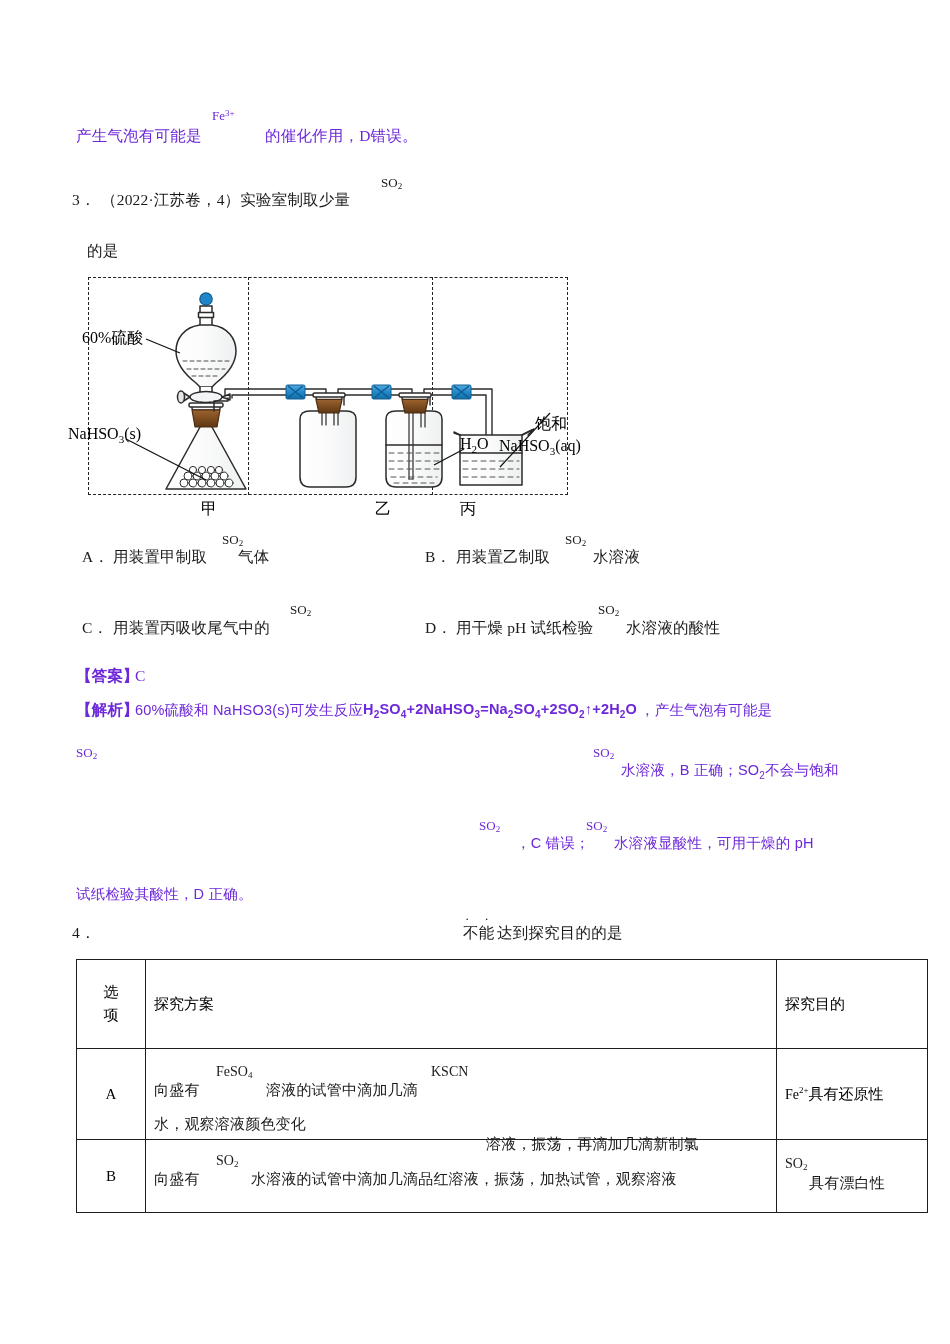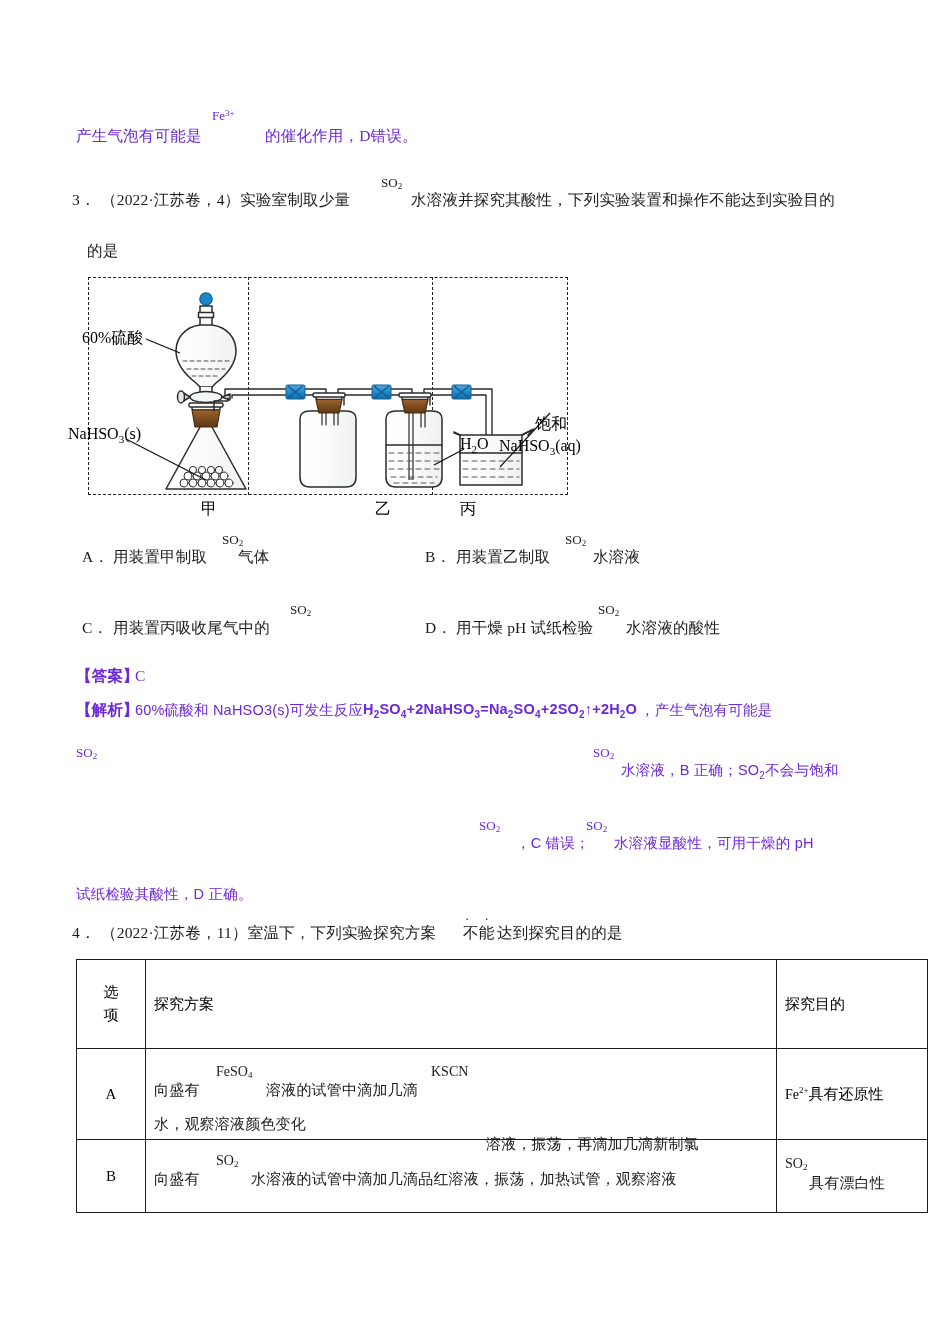--- a/index.html
+++ b/index.html
@@ -111,21 +111,20 @@
 
 <div class="page">
 
   <div class="line red" style="left:76px; top:128px;">产生气泡有可能是</div>
   <div class="formula red" style="left:212px; top:108px;">Fe<sup>3+</sup></div>
   <div class="line red" style="left:265px; top:128px;">的催化作用，D错误。</div>
 
   <div class="line blk" style="left:72px; top:192px;">3．</div>
   <div class="line blk" style="left:101px; top:192px;">（2022·江苏卷，4）实验室制取少量</div>
   <div class="formula blk" style="left:381px; top:175px;">SO<sub>2</sub></div>
-  <div class="line blk" style="left:411px; top:192px;">水溶液并探究其酸性，下列实验装置和操作不能达到实验目的</div>
   <div class="line blk" style="left:87px; top:243px;">的是</div>
 
   <div id="figure">
 
     <div class="dashbox" style="left:0; top:0; width:480px; height:218px;"></div>
 
     <div class="vdash" style="left:160px; top:0; height:218px;"></div>
     <div class="vdash" style="left:344px; top:0; height:218px;"></div>
 
     <svg width="480" height="218" viewBox="0 0 480 218" style="position:absolute;left:0;top:0;">
@@ -342,21 +341,20 @@
   <div class="line red sans" style="left:621px; top:763px; font-size:14.5px;">水溶液，B 正确；SO<sub style="font-size:10px;">2</sub>不会与饱和</div>
 
   <div class="formula red" style="left:479px; top:818px;">SO<sub>2</sub></div>
   <div class="line red sans" style="left:516px; top:836px; font-size:14.5px;">，C 错误；</div>
   <div class="formula red" style="left:586px; top:818px;">SO<sub>2</sub></div>
   <div class="line red sans" style="left:614px; top:836px; font-size:14.5px;">水溶液显酸性，可用干燥的 pH</div>
 
   <div class="line red sans" style="left:76px; top:887px; font-size:14.5px;">试纸检验其酸性，D 正确。</div>
 
   <div class="line blk" style="left:72px; top:925px;">4．</div>
-  <div class="line blk" style="left:101px; top:925px;">（2022·江苏卷，11）室温下，下列实验探究方案</div>
   <div class="line blk dotted-emph" style="left:463px; top:925px;">不能</div>
   <div class="line blk" style="left:497px; top:925px;">达到探究目的的是</div>
 
   <table id="qtable">
     <tbody>
       <tr>
         <td class="col-opt">
           <div style="line-height:1.55;">
             <div>选</div>
             <div>项</div>

